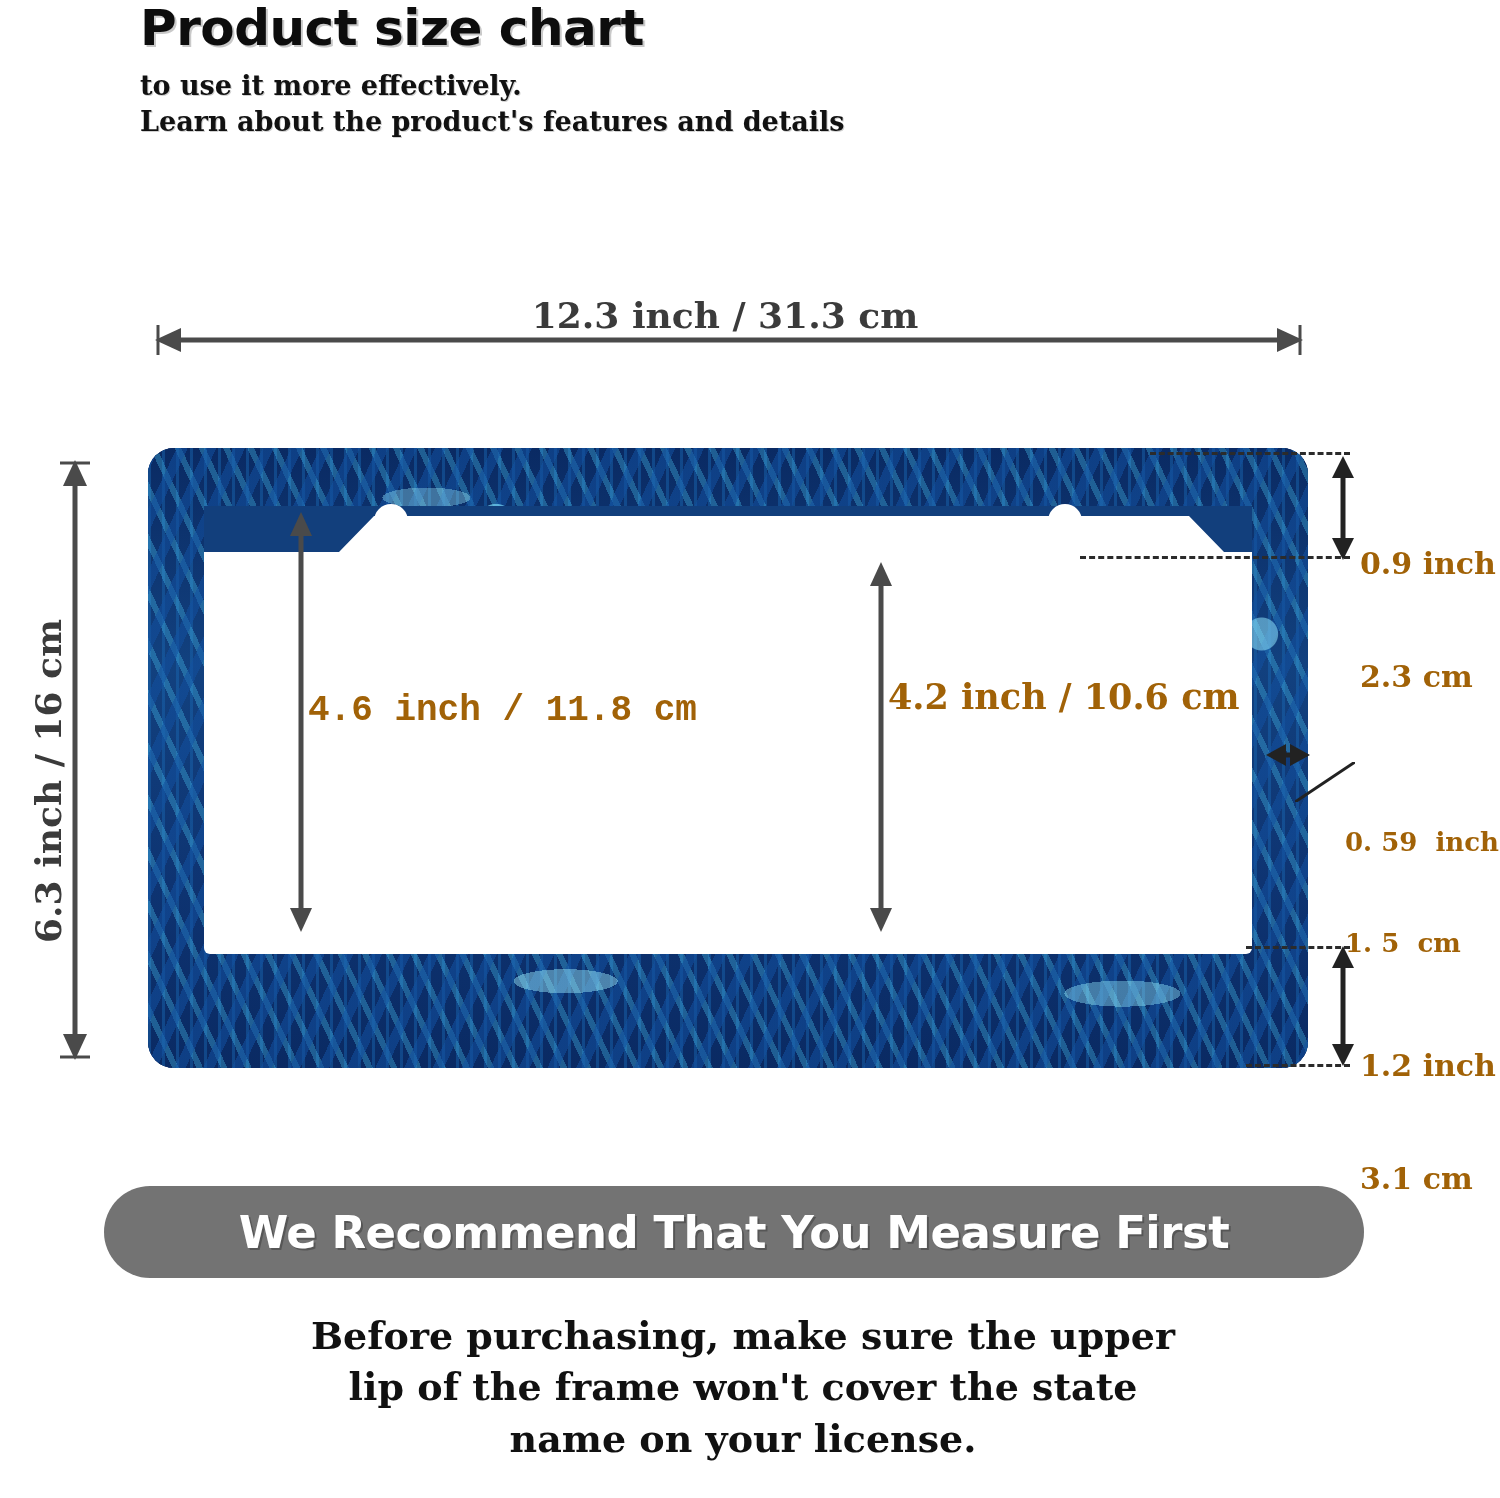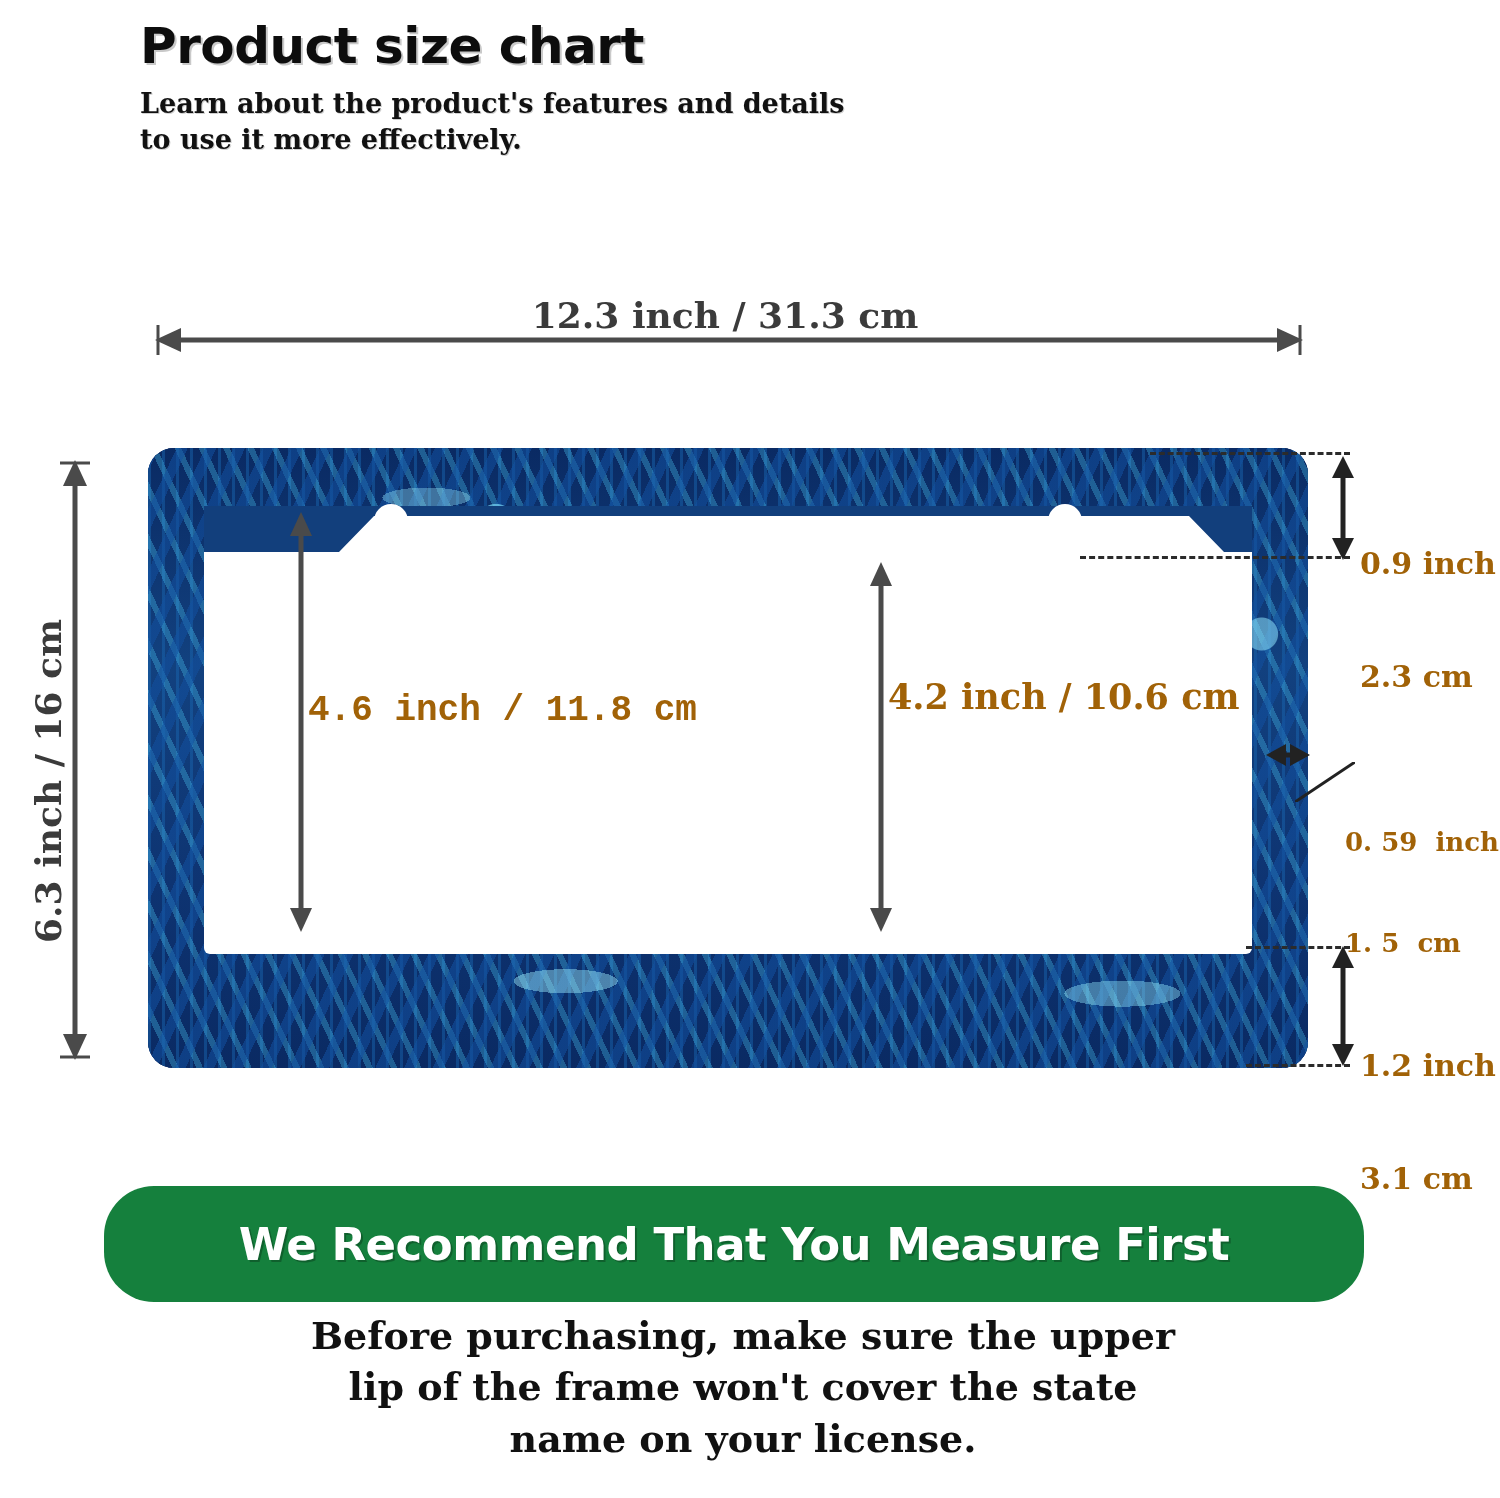--- a/index.html
+++ b/index.html
@@ -7,21 +7,21 @@
   body {
     width: 1500px;
     height: 1498px;
     background: #ffffff;
     font-family: "Liberation Serif", serif;
     position: relative;
     overflow: hidden;
   }
 
   
-  #header { position: absolute; left: 140px; top: 18px; }
+  #header { position: absolute; left: 140px; top: 0; }
   #title {
     font-family: "DejaVu Sans", sans-serif;
     font-weight: bold;
     font-size: 50px;
     color: #0d0d0d;
     letter-spacing: -0.5px;
     text-shadow: 2px 2px 0 #c9c9c9;
     margin: 0;
     line-height: 1.15;
   }
@@ -153,22 +153,22 @@
   #right-top-label   { left: 1360px; top: 470px; font-size: 30px; line-height: 1.25; }
   #right-mid-arrow   { position: absolute; left: 1266px; top: 742px; width: 44px; height: 26px; }
   #right-mid-label   { left: 1345px; top: 758px; font-size: 26px; line-height: 1.3; }
   #right-bot-arrow   { position: absolute; left: 1330px; top: 946px; width: 26px; height: 120px; }
   #right-bot-label   { left: 1360px; top: 972px; font-size: 30px; line-height: 1.25; }
 
   
   #banner {
     position: absolute;
     left: 104px; top: 1186px;
-    width: 1260px; height: 116px;
-    background: #15803d;
+    width: 1260px; height: 92px;
+    background: #737373;
     border-radius: 50px;
     display: flex;
     align-items: center;
     justify-content: center;
   }
   #banner-text {
     font-family: "DejaVu Sans", sans-serif;
     font-weight: bold;
     font-size: 45px;
     color: #ffffff;
@@ -187,22 +187,22 @@
     line-height: 1.35;
     color: #111;
   }
 </style>
 </head>
 <body>
 
 <div id="header">
   <div id="title">Product size chart</div>
   <div id="subtitle">
+    <div>to use it more effectively.</div>
     <div>Learn about the product's features and details</div>
-    <div>to use it more effectively.</div>
   </div>
 </div>
 
 <div id="top-dim-label" class="dim-text" style="position:absolute;margin-top:32px;">12.3 inch / 31.3 cm</div>
 <svg id="top-arrow" viewBox="0 0 1148 30">
   <line x1="12" y1="15" x2="1136" y2="15" stroke="#4a4a4a" stroke-width="5"></line>
   <polygon points="0,15 26,3 26,27" fill="#4a4a4a"></polygon>
   <polygon points="1148,15 1122,3 1122,27" fill="#4a4a4a"></polygon>
   <line x1="3" y1="0" x2="3" y2="30" stroke="#4a4a4a" stroke-width="3"></line>
   <line x1="1145" y1="0" x2="1145" y2="30" stroke="#4a4a4a" stroke-width="3"></line>

